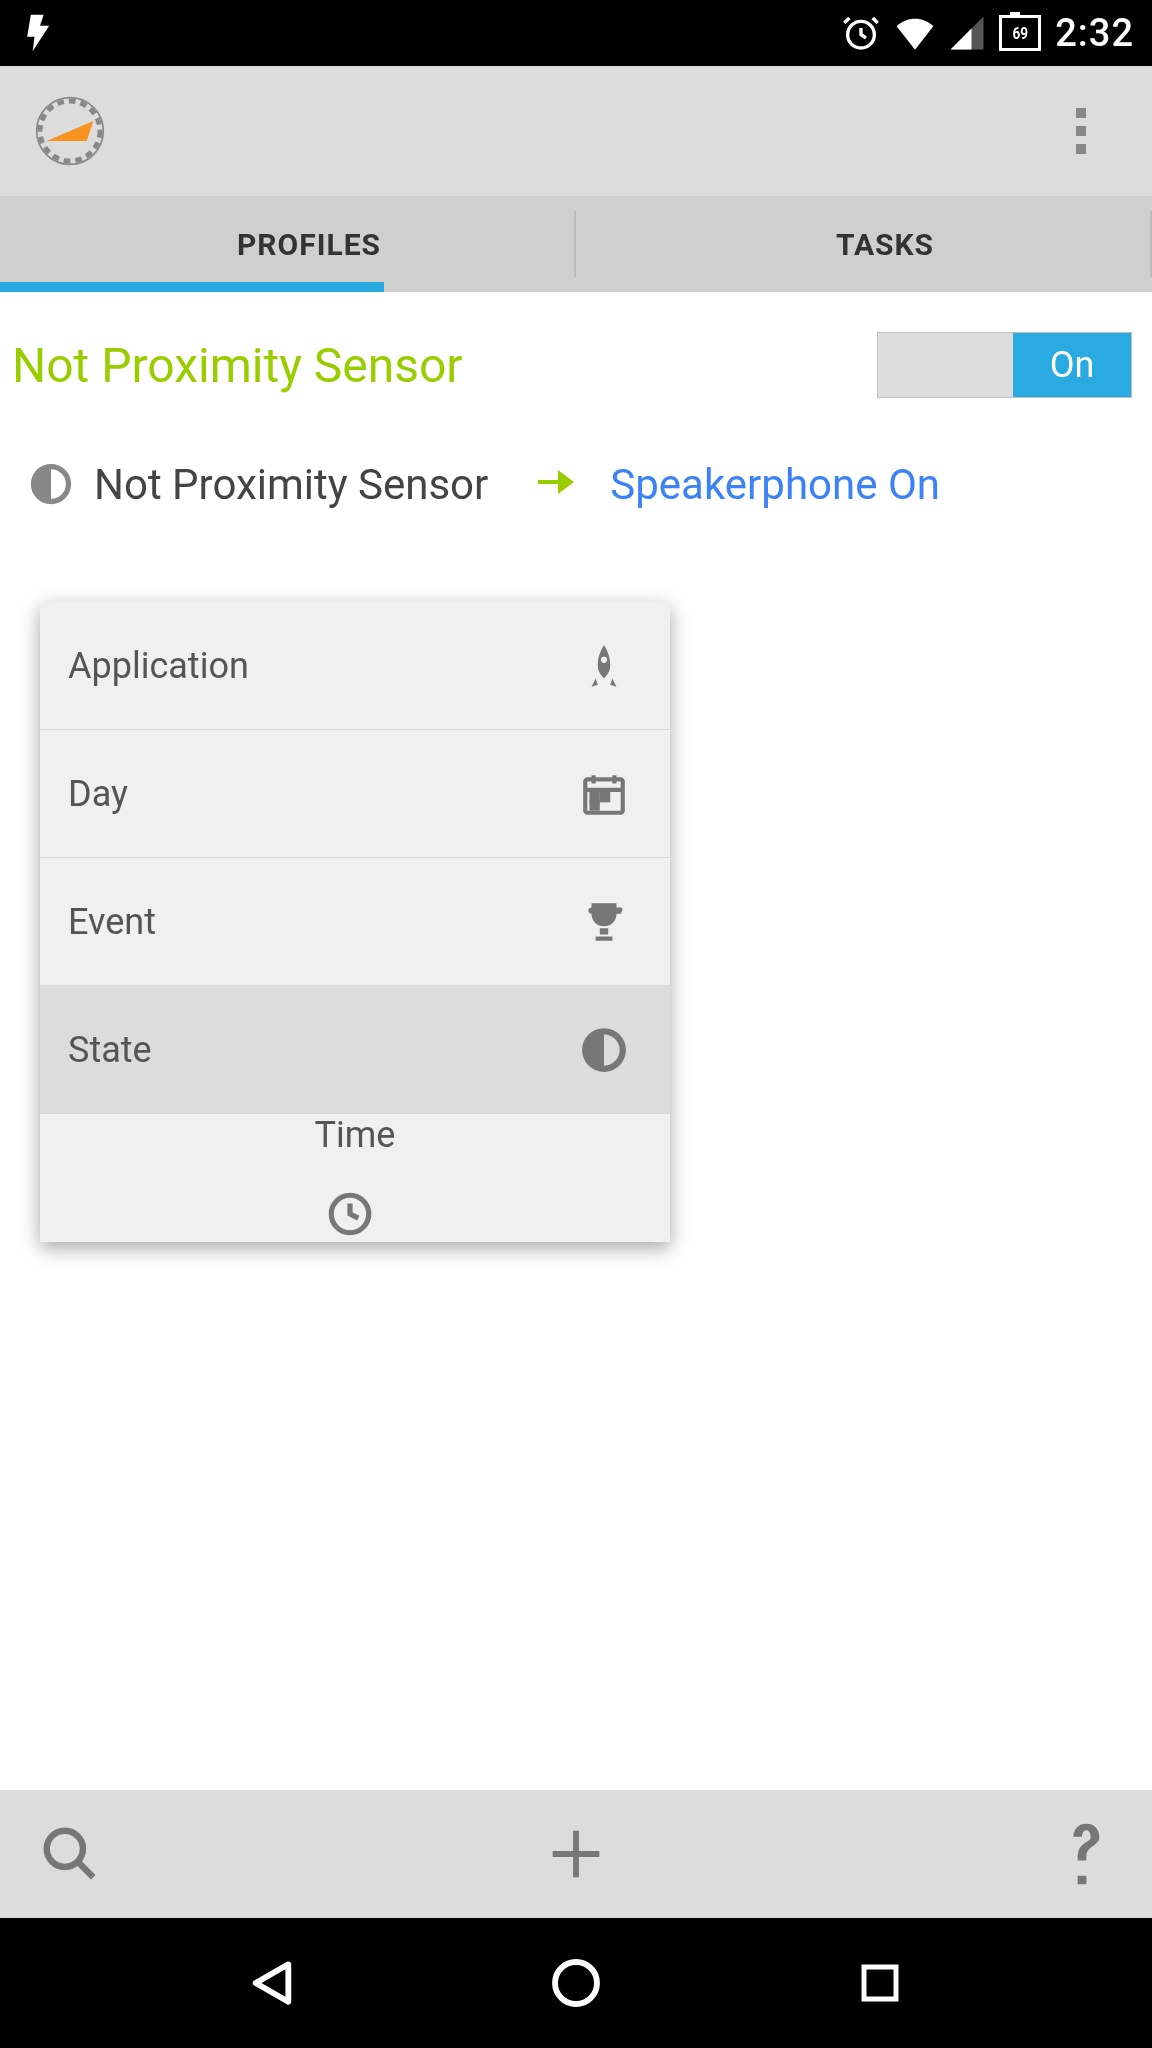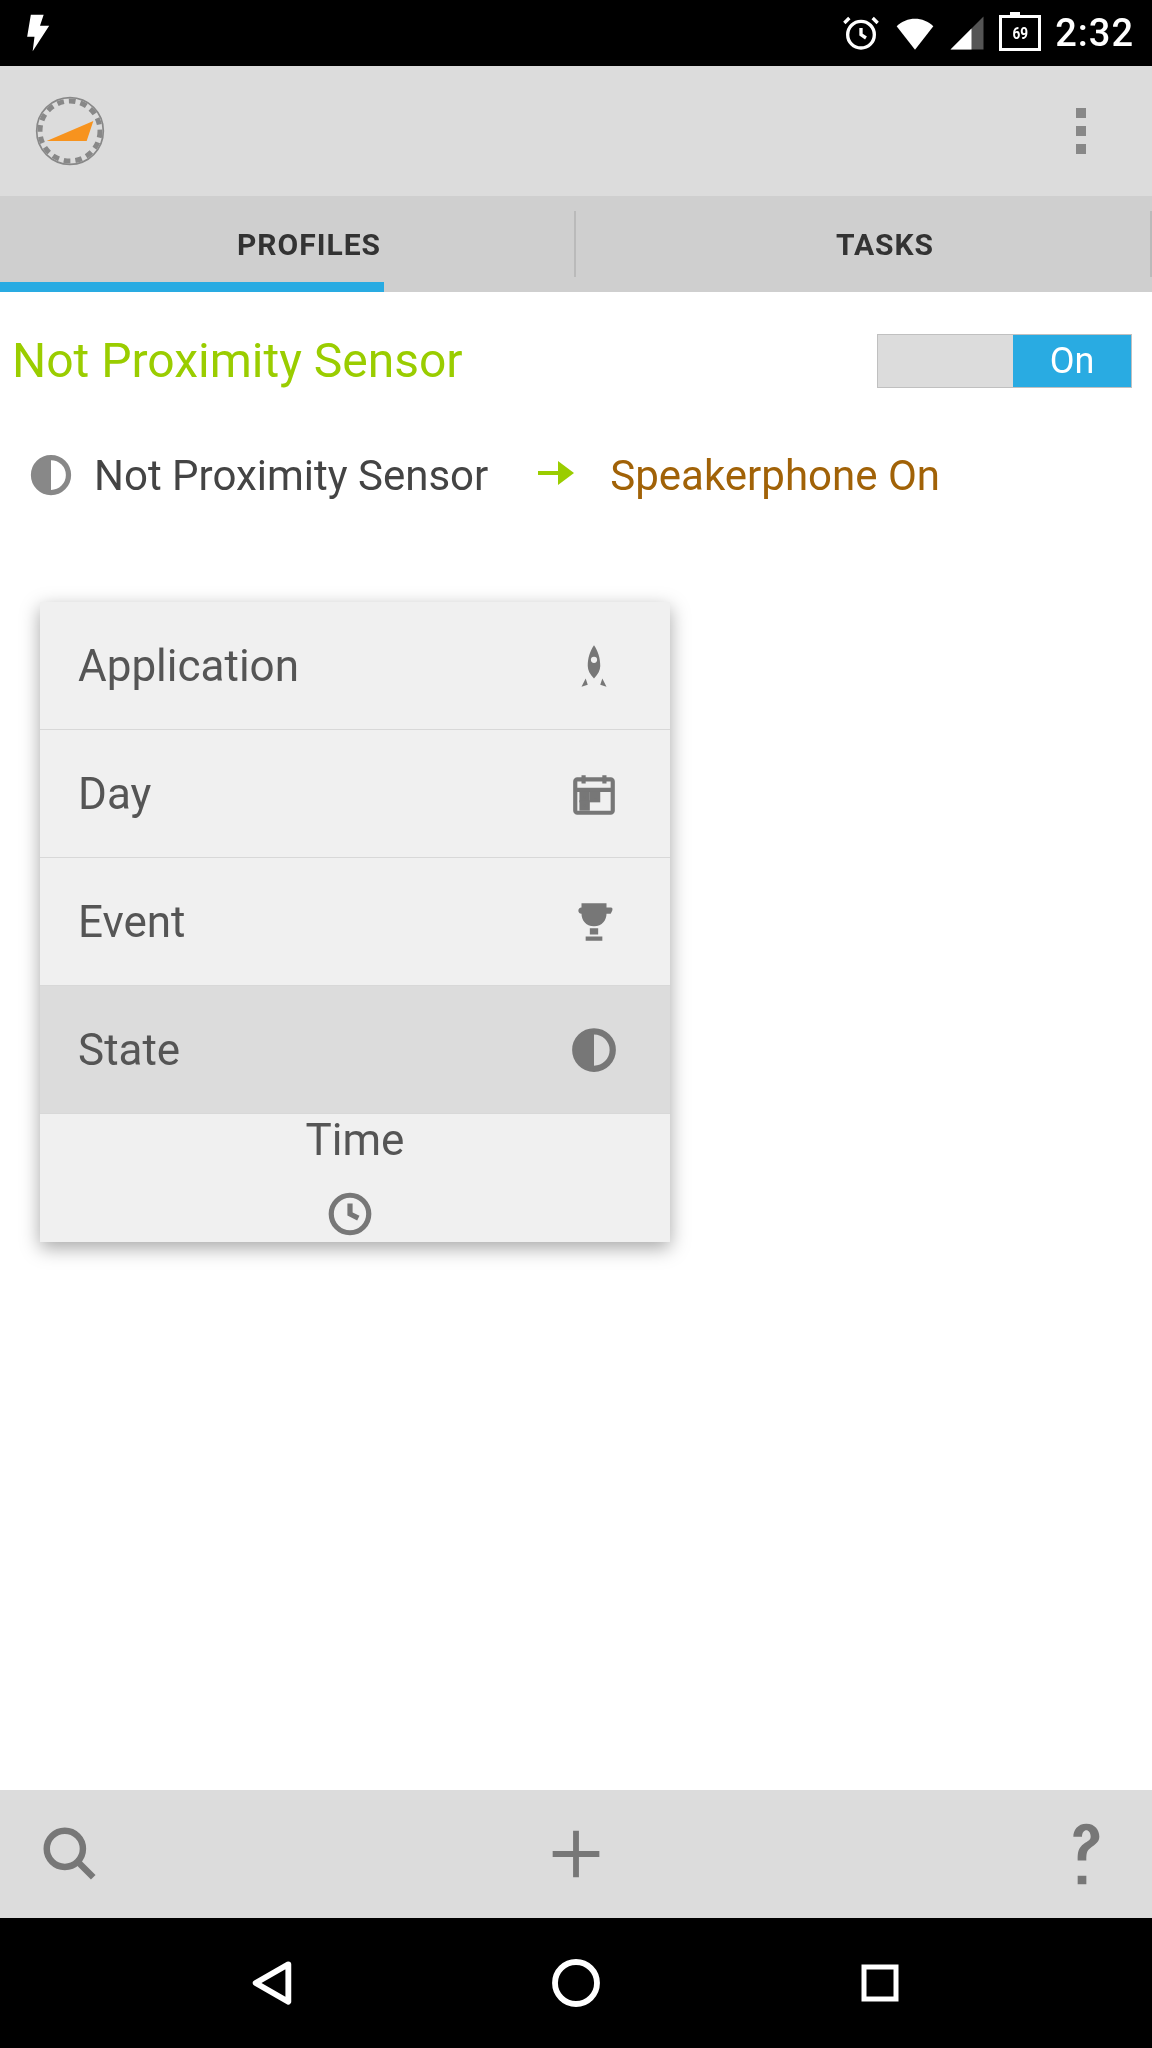--- a/index.html
+++ b/index.html
@@ -82,21 +82,21 @@
     padding: 40px 20px 30px 12px;
   }
   .profile-title {
     font-size: 48px;
     color: #9acd00;
     font-weight: 400;
   }
   .toggle-container {
     margin-left: auto;
     width: 255px;
-    height: 54px;
+    height: 66px;
     background: #dcdcdc;
     display: flex;
     border: 1px solid #c0c0c0;
   }
   .toggle-off { flex: 1; }
   .toggle-on {
     width: 118px;
     background: #29abe2;
     color: #fff;
     display: flex;
@@ -112,40 +112,40 @@
     gap: 22px;
   }
   .state-icon svg { display: block; }
   .profile-condition {
     font-size: 42px;
     color: #444;
   }
   .arrow-icon { margin-left: 20px; }
   .profile-action {
     font-size: 42px;
-    color: #a16207;
+    color: #3b82f6;
     margin-left: 10px;
   }
 
   
   .context-menu {
     position: absolute;
     left: 40px;
     top: 310px;
     width: 630px;
     background: #f0f0f0;
     box-shadow: 0 6px 18px rgba(0,0,0,0.35);
   }
   .menu-item {
     height: 128px;
     display: flex;
     align-items: center;
-    padding: 0 38px;
+    padding: 0 28px;
     border-bottom: 1px solid #d8d8d8;
-    font-size: 44px;
+    font-size: 36px;
     color: #555;
   }
   .menu-item.selected { background: #dcdcdc; }
   .menu-item:last-child { border-bottom: none; flex-direction: column; }
   .menu-label { flex: 1; }
   .menu-icon { width: 56px; height: 56px; display: flex; align-items: center; justify-content: center; margin-right: 10px; }
 
   
   .bottom-bar {
     height: 128px;

